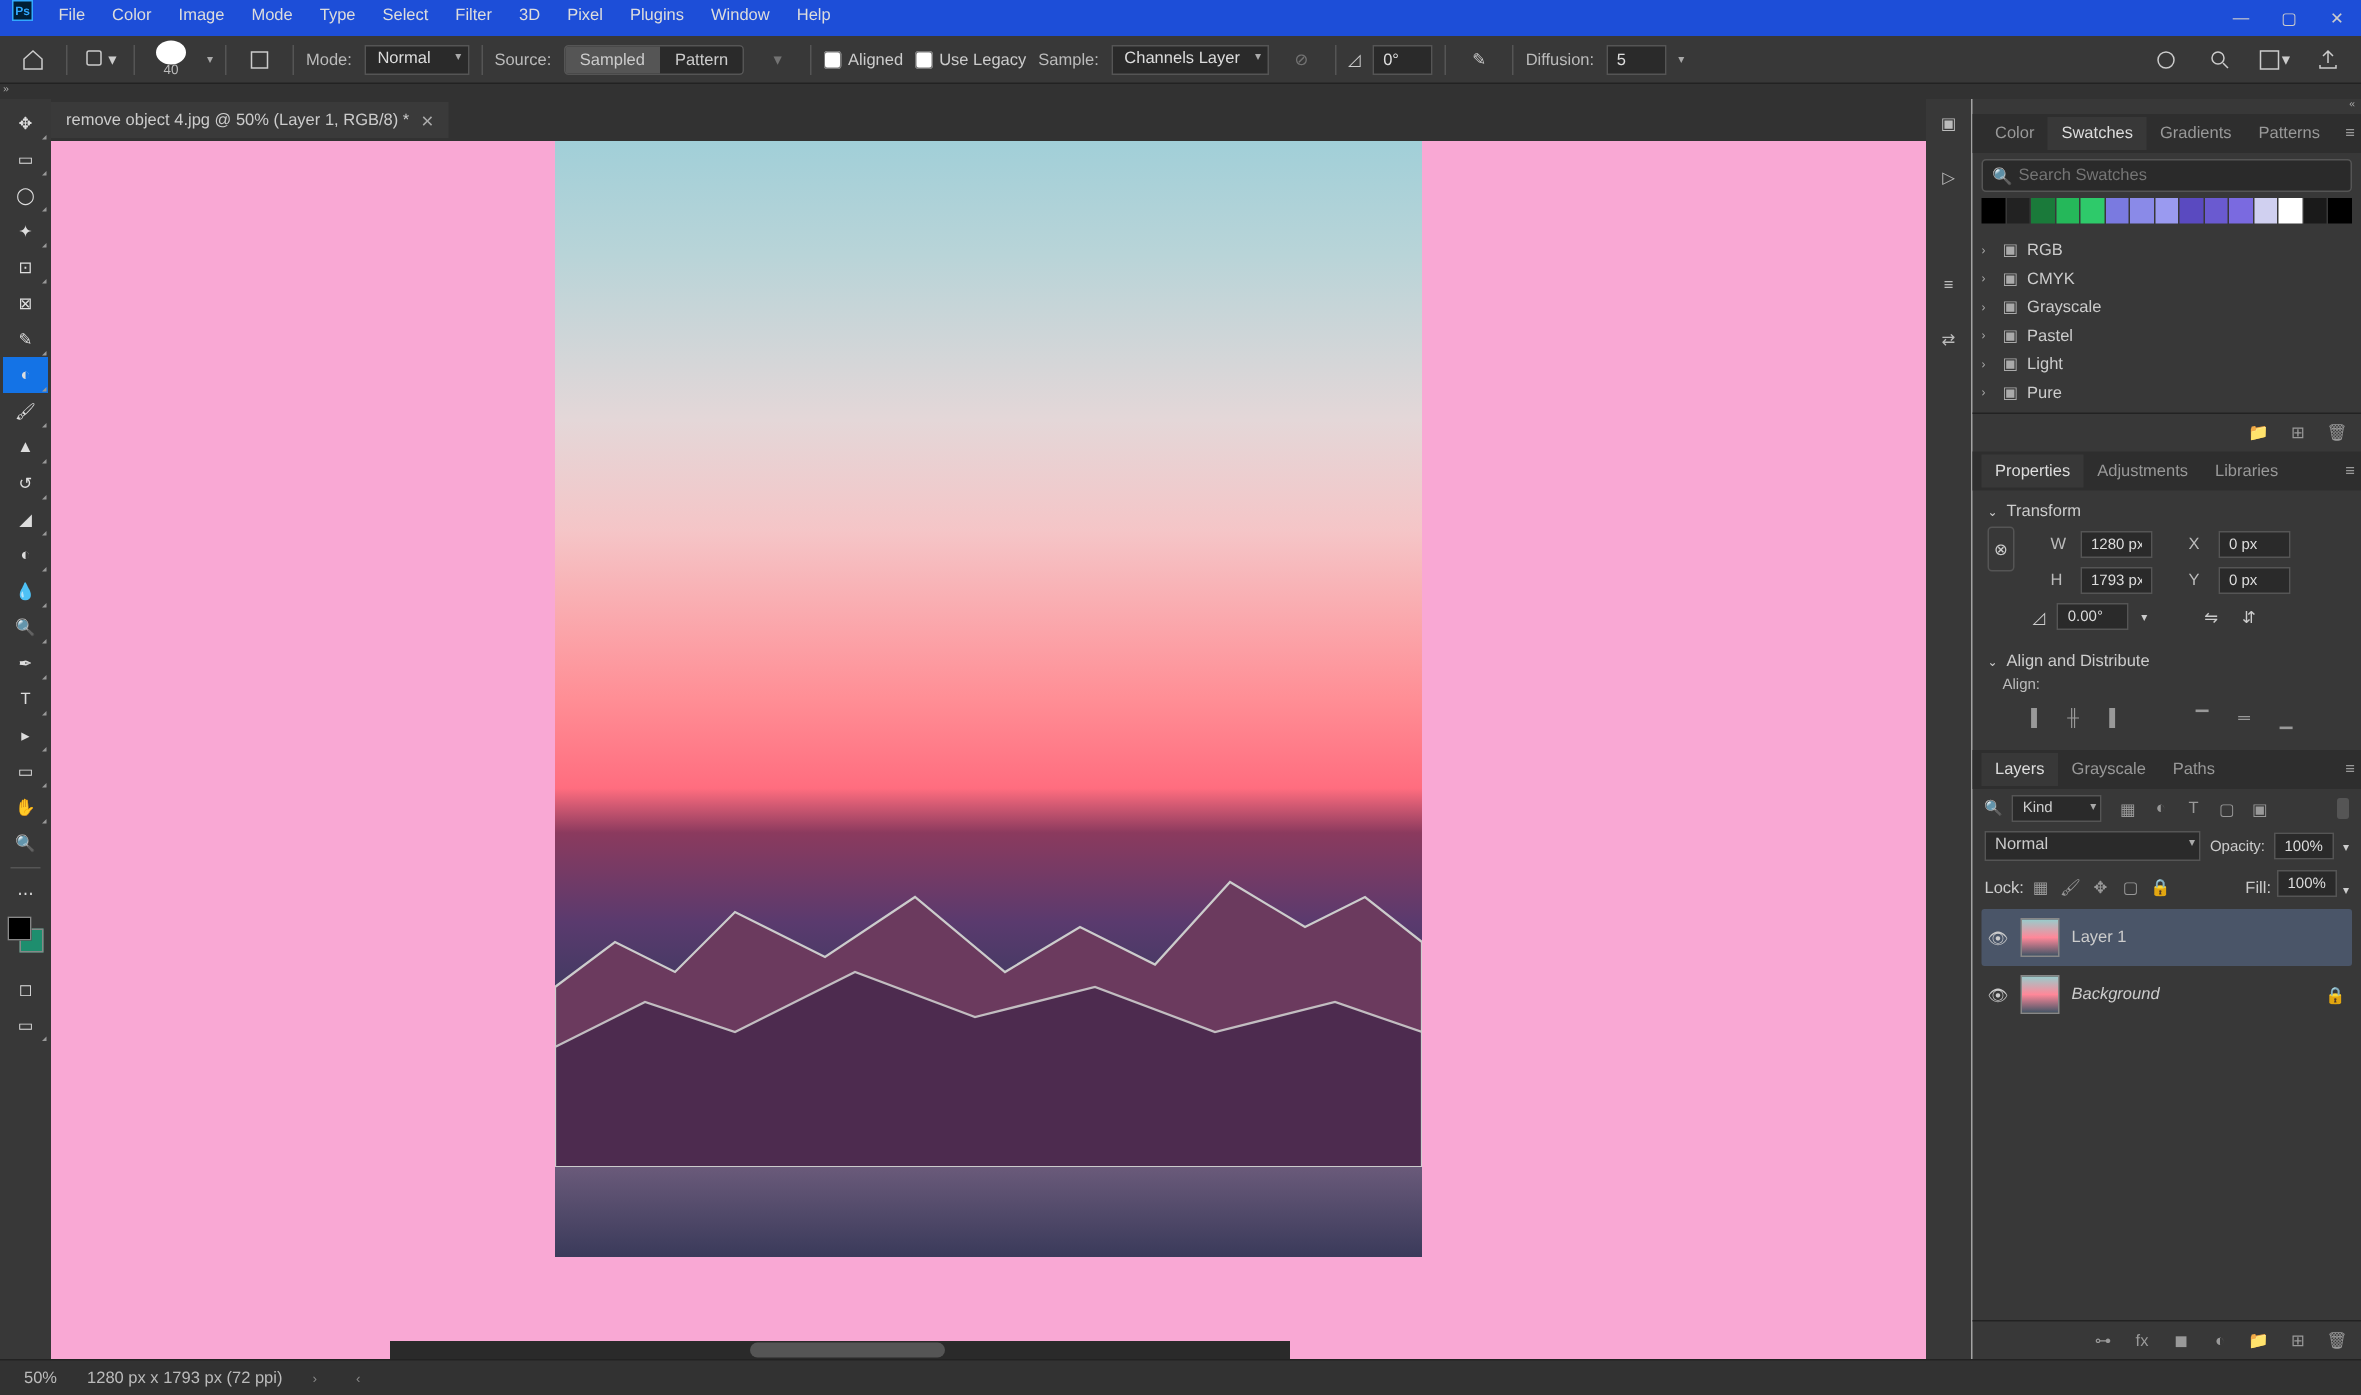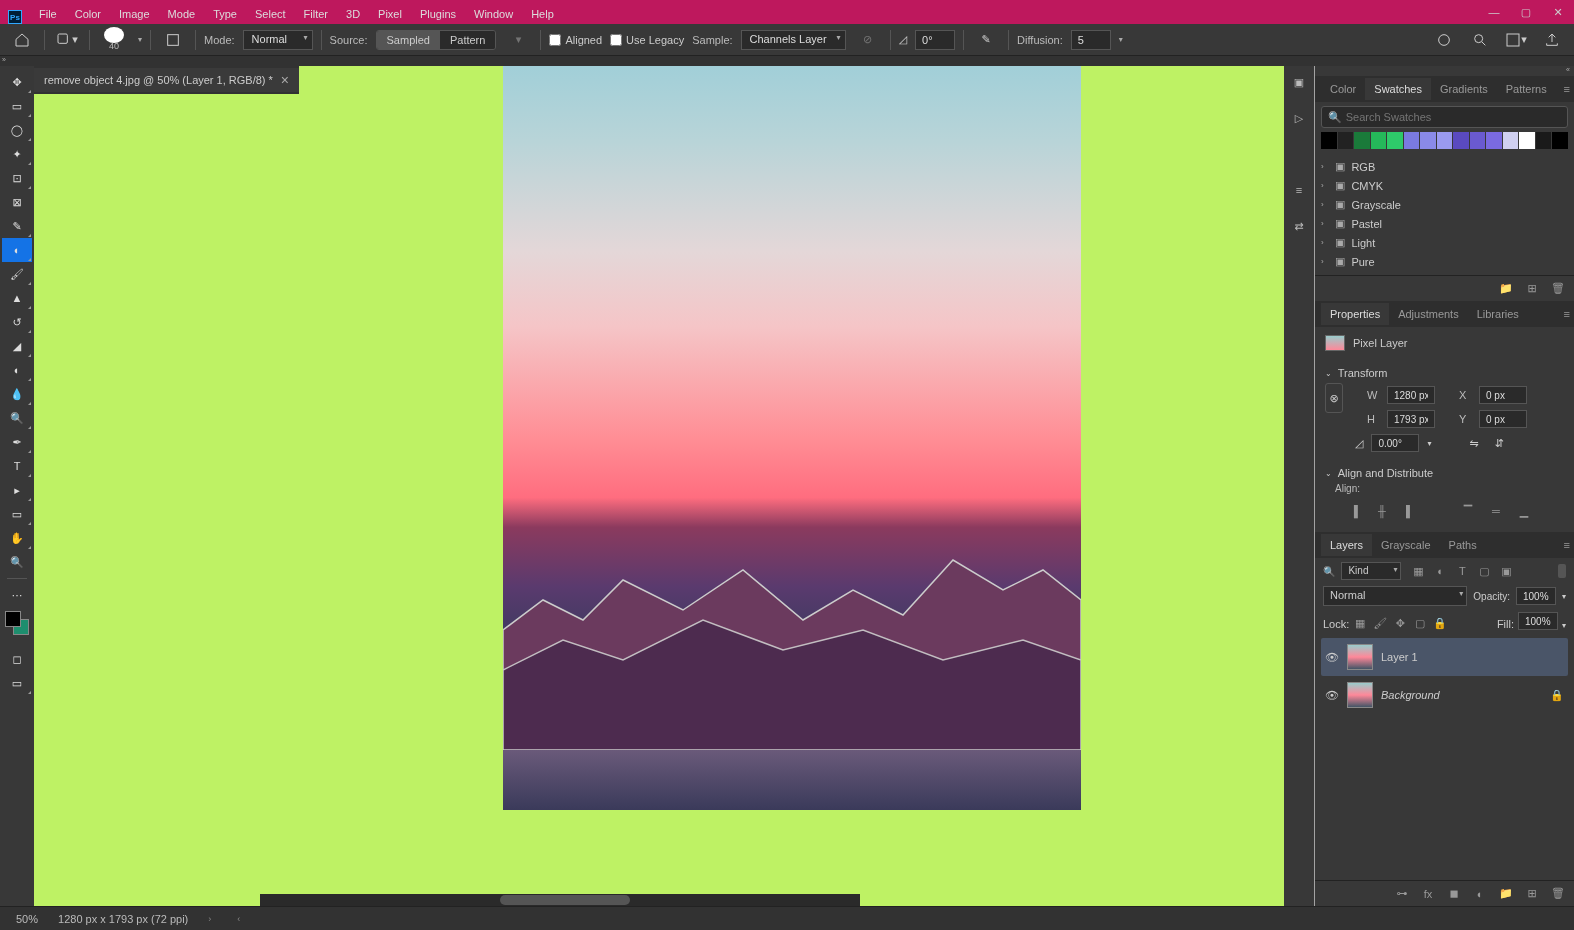--- a/index.html
+++ b/index.html
@@ -1,17 +1,17 @@
 <!DOCTYPE html>
 <html><head>
 <meta charset="utf-8">
 <style>
 *{margin:0;padding:0;box-sizing:border-box;font-family:"Segoe UI",Arial,sans-serif;font-size:11px;color:#ccc;user-select:none}
 body{background:#323232;width:1574px;height:930px;overflow:hidden;position:relative}
-.menubar{height:24px;background:#be185d;display:flex;align-items:flex-end;padding-left:8px;gap:0}
+.menubar{height:24px;background:#1d4ed8;display:flex;align-items:flex-start;padding-left:8px;gap:0}
 .ps-logo{width:14px;height:14px;background:#001e36;border:1px solid #31a8ff;display:flex;align-items:center;justify-content:center;font-size:8px;font-weight:bold;color:#31a8ff;margin-right:8px}
 .menu-item{padding:4px 9px;cursor:pointer;color:#ddd}
 .window-controls{position:absolute;right:0;top:0;display:flex;height:24px}
 .win-btn{width:32px;display:flex;align-items:center;justify-content:center;cursor:pointer;color:#ccc}
 .optbar{height:32px;background:#383838;display:flex;align-items:center;padding:0 8px;gap:8px;border-bottom:1px solid #222}
 .home-btn,.tool-preset-btn{width:28px;height:24px;display:flex;align-items:center;justify-content:center;cursor:pointer}
 .divider{width:1px;height:20px;background:#555}
 .brush-preview{width:32px;height:26px;display:flex;flex-direction:column;align-items:center;cursor:pointer}
 .brush-dot{width:20px;height:16px;background:#fff;border-radius:50%}
 .brush-size{font-size:9px;color:#bbb;margin-top:-2px}
@@ -27,21 +27,21 @@
 .collapse-tab{height:10px;background:#323232;display:flex;padding-left:2px}
 .collapse-arrow{font-size:7px;color:#aaa;cursor:pointer}
 .workspace{position:absolute;top:66px;left:0;right:0;bottom:24px;display:flex}
 .toolbar{width:34px;background:#383838;display:flex;flex-direction:column;align-items:center;padding-top:4px;gap:0}
 .tool{width:30px;height:24px;display:flex;align-items:center;justify-content:center;cursor:pointer;position:relative;color:#ddd}
 .tool.active{background:#1473e6}
 .tool-tri{position:absolute;bottom:1px;right:1px;width:0;height:0;border-left:3px solid transparent;border-bottom:3px solid #999}
 .fgbg{width:24px;height:24px;position:relative;margin-top:4px}
 .fg-swatch{width:16px;height:16px;background:#000;border:1px solid #888;position:absolute;top:0;left:0;z-index:1}
 .bg-swatch{width:16px;height:16px;background:#1e8e6e;border:1px solid #888;position:absolute;bottom:0;right:0}
-.doc-area{flex:1;background:#bef264;display:flex;flex-direction:row}
+.doc-area{flex:1;background:#f9a8d4;display:flex;flex-direction:column}
 .doc-tabs{height:28px;background:#323232;display:flex;align-items:center}
 .doc-tab{padding:0 10px;height:24px;display:flex;align-items:center;background:#3a3a3a;gap:8px;font-size:11px;color:#ddd}
 .doc-close{color:#aaa;cursor:pointer;font-size:14px}
 .canvas{flex:1;display:flex;align-items:flex-start;justify-content:center;overflow:hidden;position:relative;padding-top:0}
 .canvas-img{width:578px;height:744px;background:linear-gradient(to bottom,#a1cfd8 0%,#b8d4d8 10%,#e4d7d8 25%,#f5c5c7 35%,#ff8e95 50%,#ff6d7f 58%,#8b3a5e 62%,#5a3a6e 70%,#3a3a5e 78%,#2a2a4a 82%,#4a4a6a 90%,#3a3a5a 100%);position:relative;margin-top:0}
 .mountain{position:absolute;bottom:60px;left:0;right:0;height:220px}
 .water{position:absolute;bottom:0;left:0;right:0;height:60px;background:linear-gradient(to bottom,#6a5a7a,#3a3a5a)}
 .collapsed-panel{width:30px;background:#383838;display:flex;flex-direction:column;align-items:center;padding-top:6px;gap:16px}
 .cp-icon{width:20px;height:20px;display:flex;align-items:center;justify-content:center;cursor:pointer;color:#bbb}
 .right-panels{width:260px;background:#383838;display:flex;flex-direction:column;border-left:1px solid #a3a3a3}
@@ -331,24 +331,20 @@
       <div class="pf-icon">⊞</div>
       <div class="pf-icon">🗑</div>
     </div>
 
     <div class="panel-tabs">
       <div class="ptab active">Properties</div>
       <div class="ptab">Adjustments</div>
       <div class="ptab">Libraries</div>
       <div class="panel-menu">≡</div>
     </div>
-    <div class="prop-header">
-      <div class="prop-thumb"></div>
-      <span>Pixel Layer</span>
-    </div>
     <div class="prop-section">
       <div class="prop-sec-header">
         <span style="font-size:8px">⌄</span>
           <span>Transform</span>
       </div>
       <div style="display:flex;align-items:flex-start">
         <div class="link-btn">⊗</div>
         <div>
           <div class="prop-row">
               <label>W</label>

